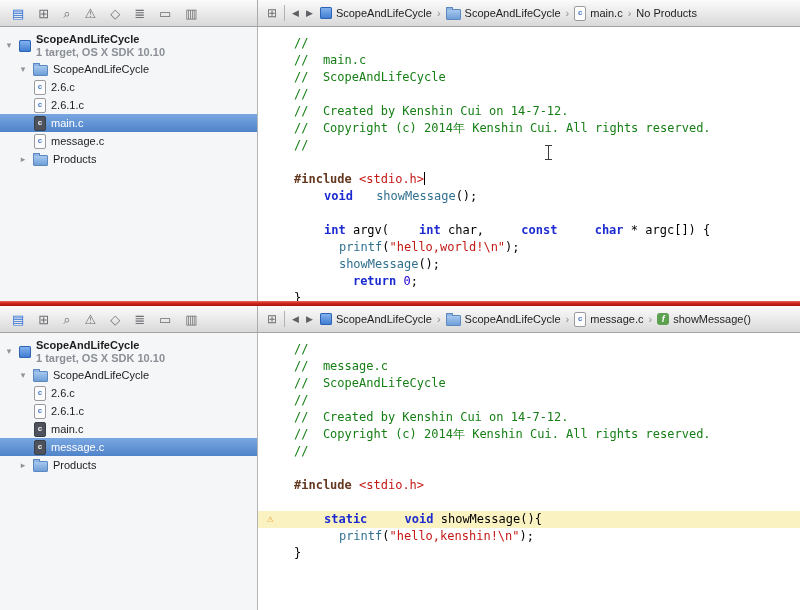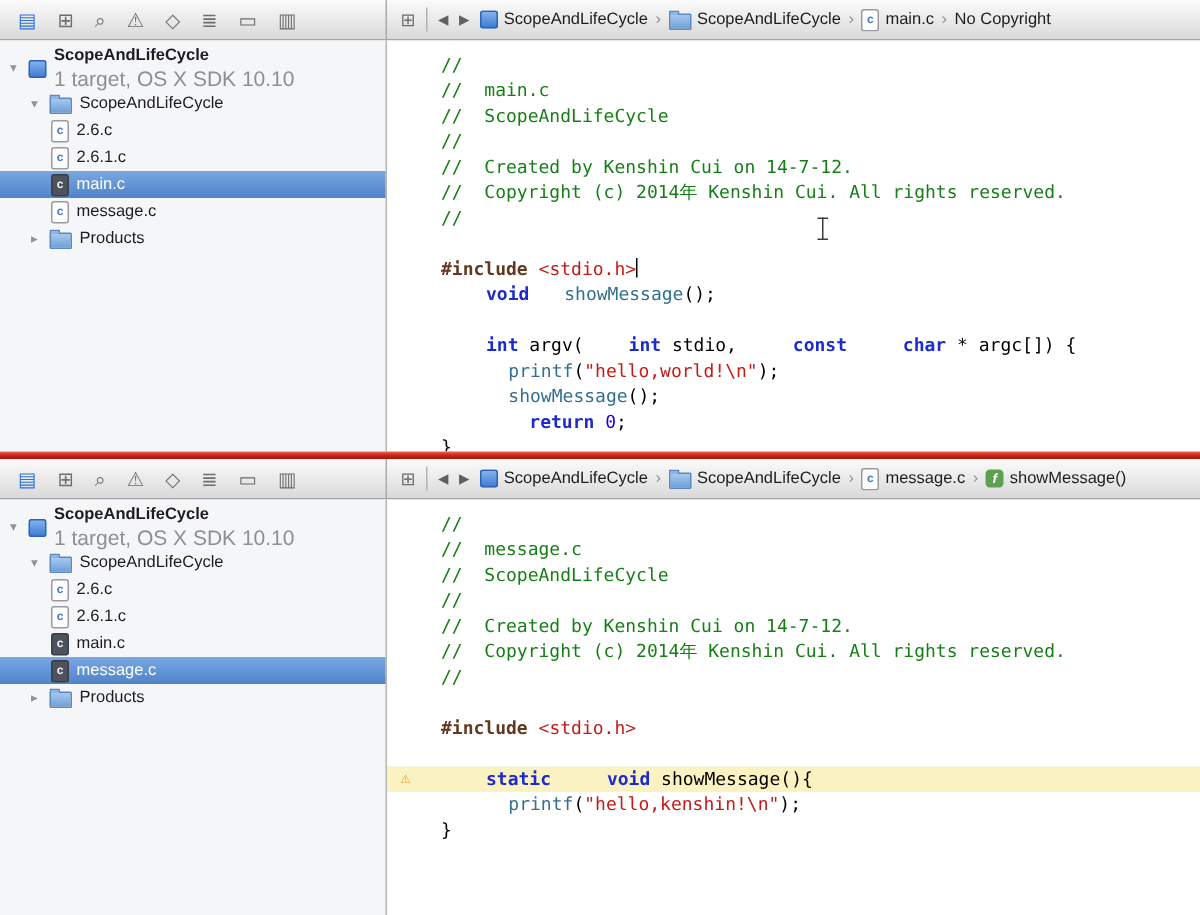--- a/index.html
+++ b/index.html
@@ -51,21 +51,21 @@
   .sidebar{
     position:absolute;top:27px;left:0;width:258px;bottom:0;box-sizing:border-box;
     background:#f5f6f8;border-right:1px solid #b4b4b4;padding-top:4px;
     font-size:11px;color:#1d1d1f;
   }
   .srow{display:flex;align-items:center;gap:5px;height:18px;padding-left:4px;cursor:default;}
   .srow .tri{width:10px;flex:none;color:#8f939a;font-size:9px;text-align:center;line-height:1;}
   .project-row{height:29px;}
   .ptxt{display:flex;flex-direction:column;justify-content:center;line-height:1.15;}
   .pname{font-weight:bold;font-size:11px;}
-  .psub{font-size:14px;color:#8b8f96;}
+  .psub{font-size:11px;color:#8b8f96;font-weight:bold;}
   .ind1{padding-left:18px;}
   .ind2{padding-left:34px;}
   .srow.sel{background:linear-gradient(#79a7e1,#4f83c9);color:#fff;}
   .slabel{white-space:nowrap;}
   
   .editor{
     position:absolute;top:27px;left:258px;right:0;bottom:0;background:#fff;overflow:hidden;
     font-family:"DejaVu Sans Mono","Liberation Mono",monospace;
     font-size:12px;line-height:17px;padding:8px 0 0 36px;box-sizing:border-box;cursor:text;
   }
@@ -116,21 +116,21 @@
             <span class="fold"></span>
             <span>ScopeAndLifeCycle</span>
           </span>
           <span class="bc-sep">›</span>
           <span class="crumb">
             <span class="cdoc">c</span>
             <span>main.c</span>
           </span>
           <span class="bc-sep">›</span>
           <span class="crumb">
-            <span>No Copyright</span>
+            <span>No Products</span>
           </span>
         </div>
       </div>
     </div>
     <div class="sidebar">
       <div class="srow project-row">
         <span class="tri">▾</span>
         <span class="sb-app"></span>
         <div class="ptxt">
           <div class="pname">ScopeAndLifeCycle</div>
@@ -169,21 +169,21 @@
       <div class="cl"><span class="t-c">//  main.c</span></div>
       <div class="cl"><span class="t-c">//  ScopeAndLifeCycle</span></div>
       <div class="cl"><span class="t-c">//</span></div>
       <div class="cl"><span class="t-c">//  Created by Kenshin Cui on 14-7-12.</span></div>
       <div class="cl"><span class="t-c">//  Copyright (c) 2014年 Kenshin Cui. All rights reserved.</span></div>
       <div class="cl"><span class="t-c">//</span></div>
       <div class="cl"></div>
       <div class="cl"><span class="t-pre">#include </span><span class="t-str">&lt;stdio.h&gt;</span><span class="caret"></span></div>
       <div class="cl"><span class="t-kw">void</span><span class="t-p"> </span><span class="t-fn">showMessage</span><span class="t-p">();</span></div>
       <div class="cl"></div>
-      <div class="cl"><span class="t-kw">int</span><span class="t-p"> argv(</span><span class="t-kw">int</span><span class="t-p"> stdio, </span><span class="t-kw">const</span><span class="t-p"> </span><span class="t-kw">char</span><span class="t-p"> * argc[]) {</span></div>
+      <div class="cl"><span class="t-kw">int</span><span class="t-p"> argv(</span><span class="t-kw">int</span><span class="t-p"> char, </span><span class="t-kw">const</span><span class="t-p"> </span><span class="t-kw">char</span><span class="t-p"> * argc[]) {</span></div>
       <div class="cl"><span class="t-p">    </span><span class="t-fn">printf</span><span class="t-p">(</span><span class="t-str">"hello,world!\n"</span><span class="t-p">);</span></div>
       <div class="cl"><span class="t-p">    </span><span class="t-fn">showMessage</span><span class="t-p">();</span></div>
       <div class="cl"><span class="t-p">    </span><span class="t-kw">return</span><span class="t-p"> </span><span class="t-num">0</span><span class="t-p">;</span></div>
       <div class="cl"><span class="t-p">}</span></div>
       <div class="ibeam">
         <i></i>
       </div>
     </div>
   </div>
 <div class="divider"></div>

